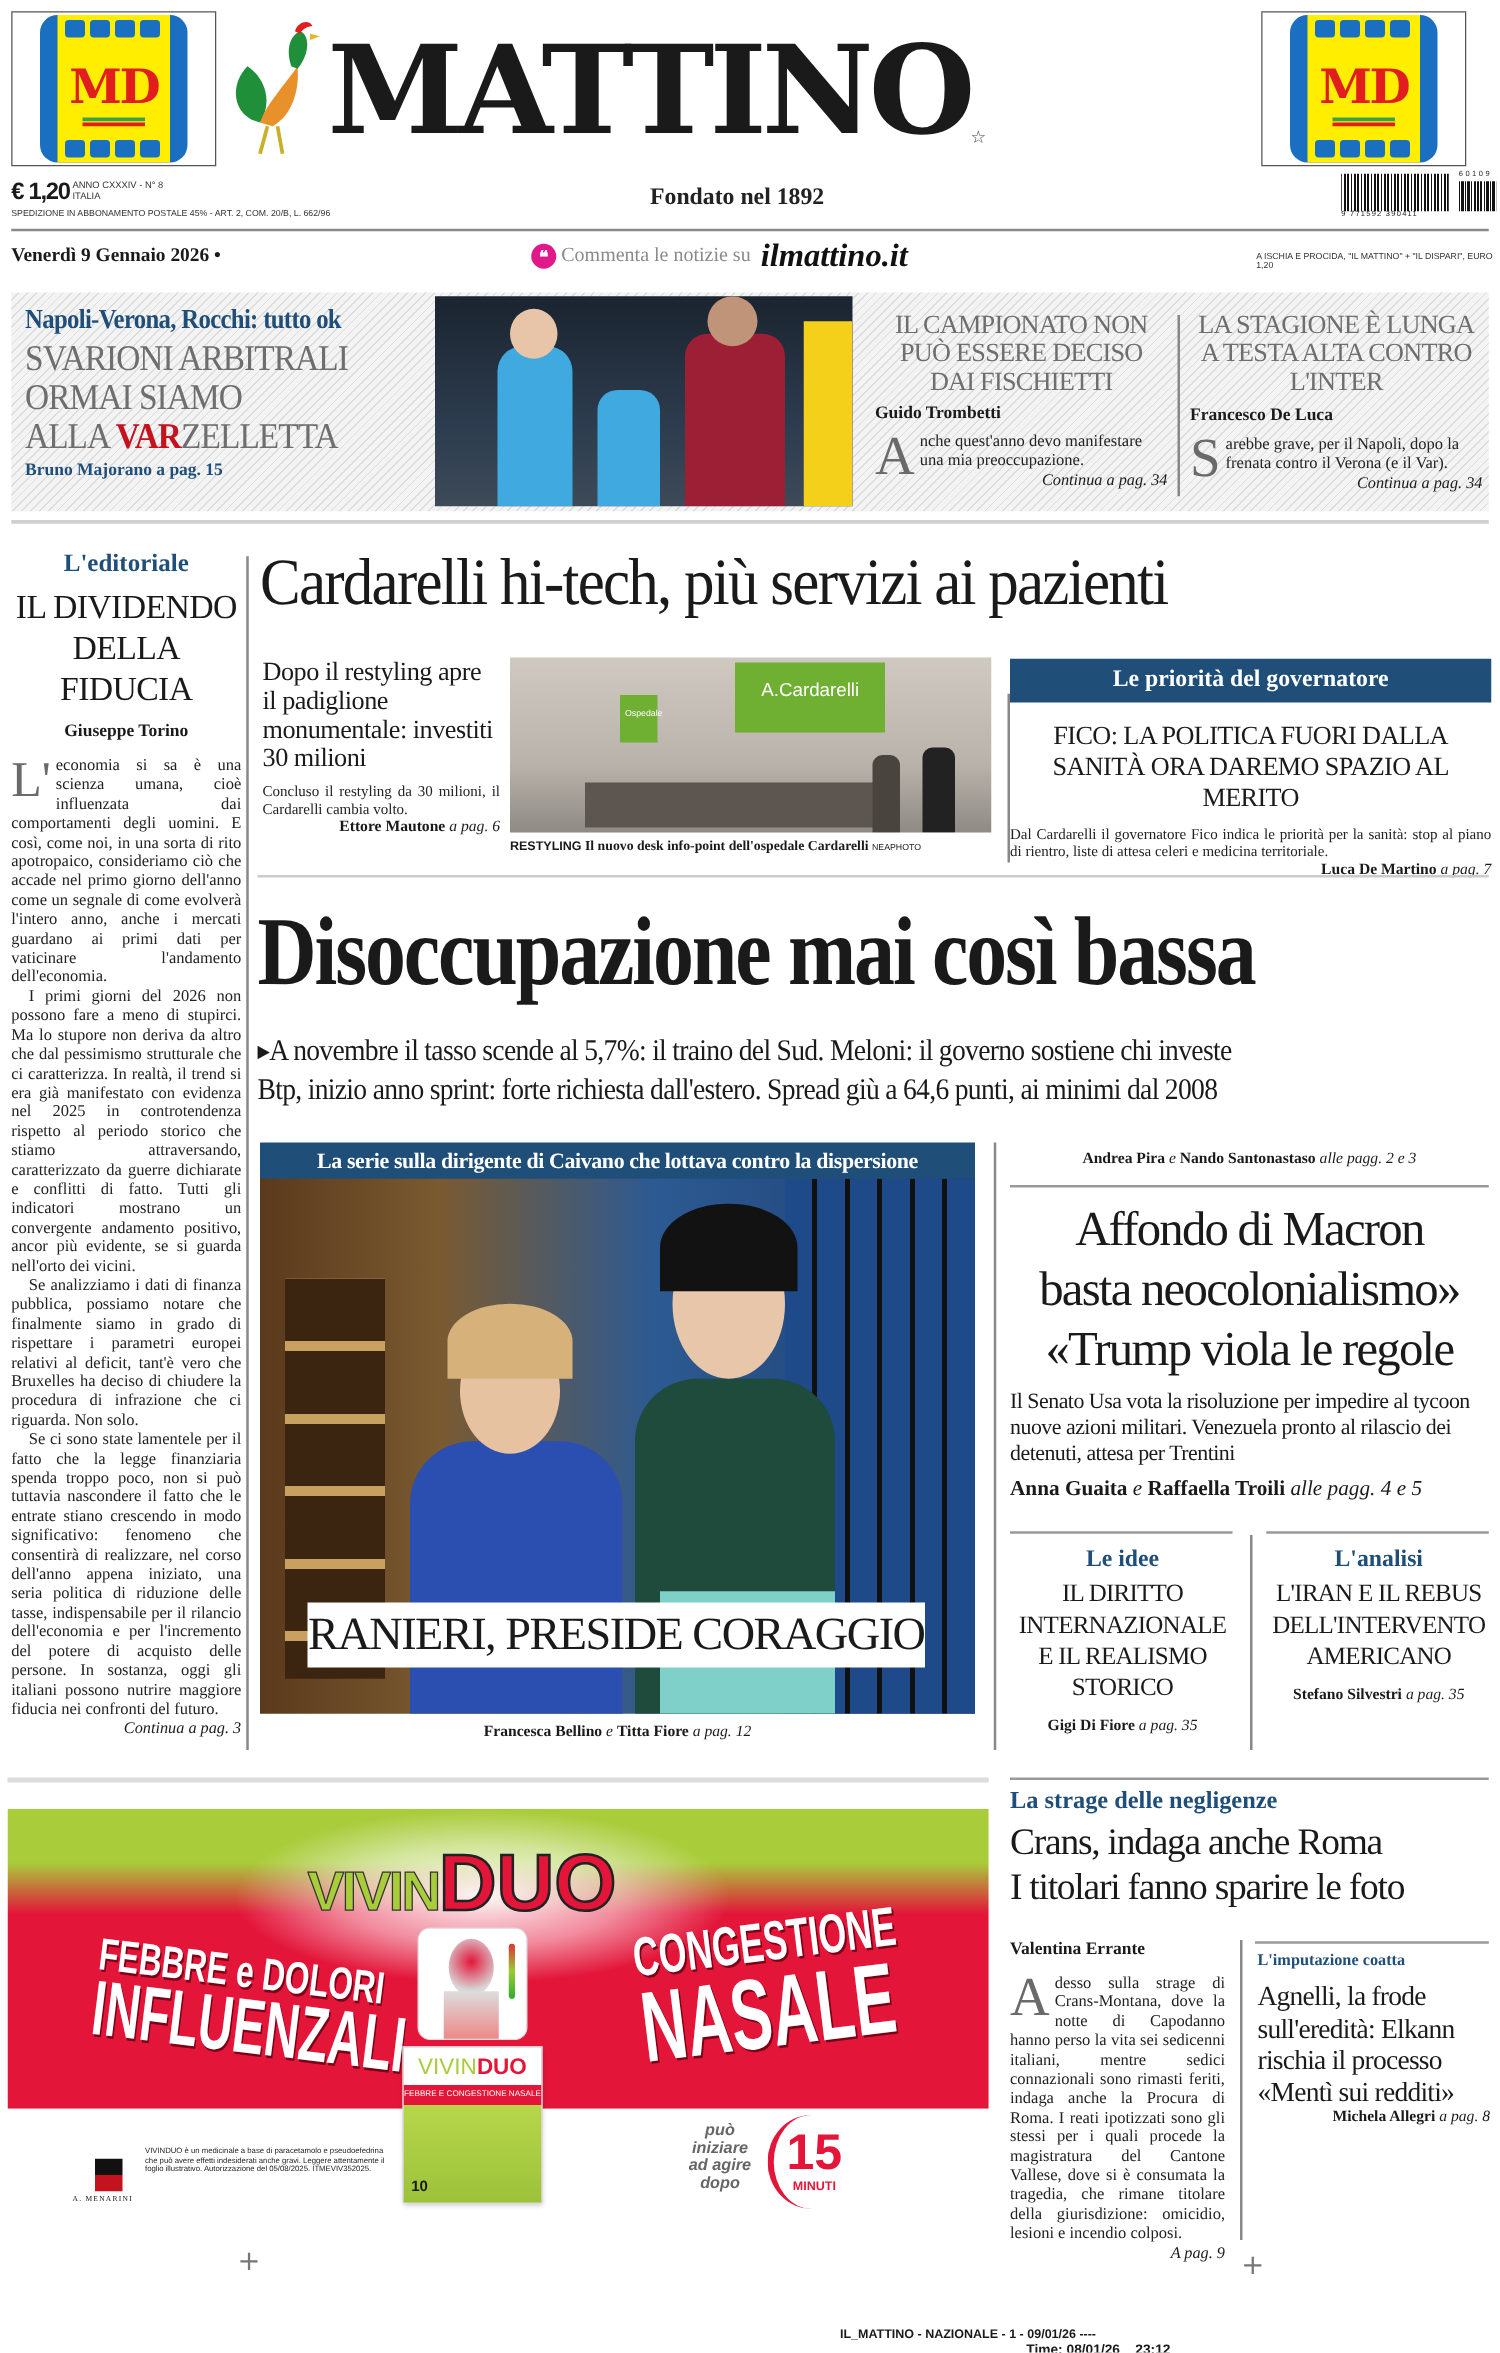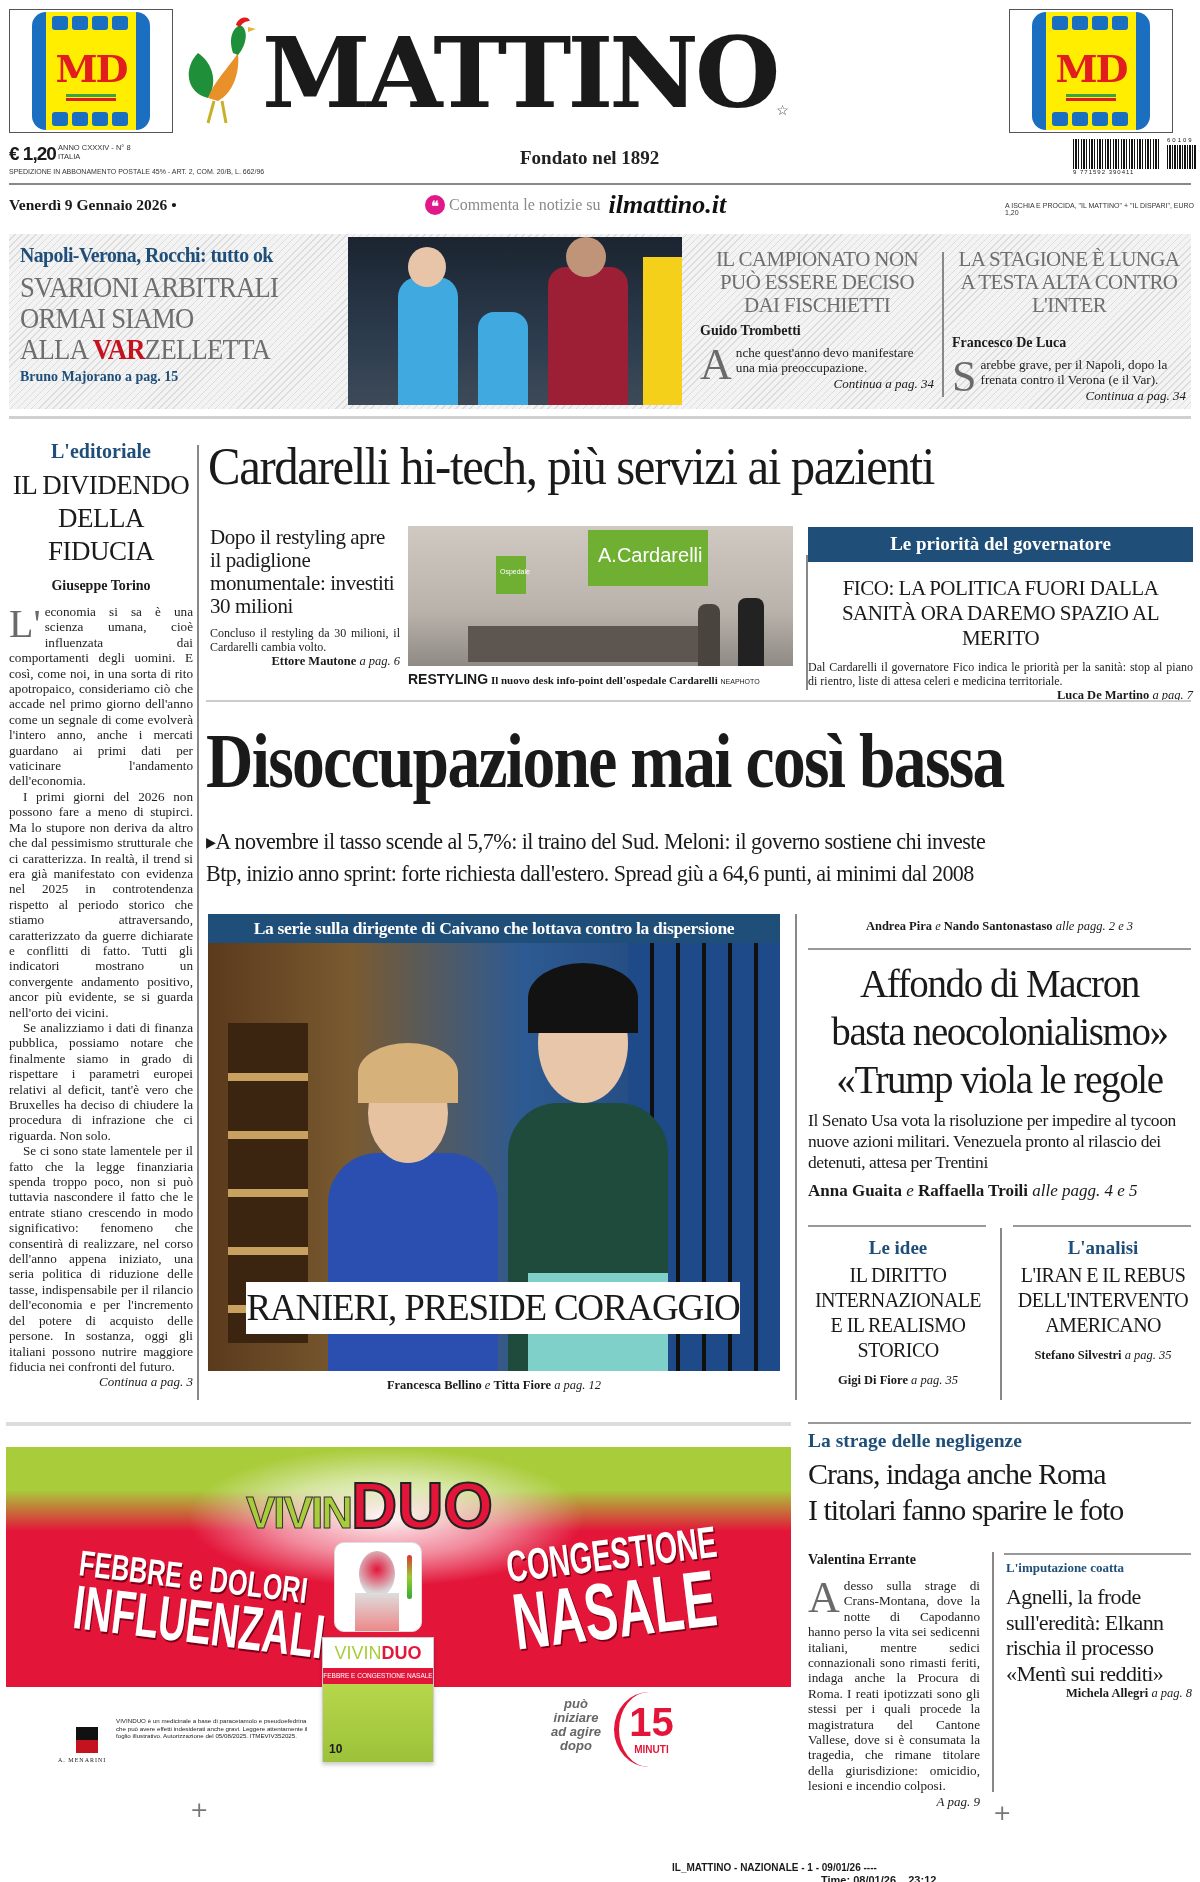--- a/index.html
+++ b/index.html
@@ -126,21 +126,21 @@
 
 <div class="abs" style="left:700px;top:248px;width:234px;text-align:center">
   <div class="serif" style="font-size:21px;line-height:23px;color:#6e6e6e;letter-spacing:-0.6px">IL CAMPIONATO NON PUÒ ESSERE DECISO DAI FISCHIETTI</div>
   <div class="serif" style="font-size:14px;font-weight:bold;text-align:left;margin-top:6px">Guido Trombetti</div>
   <div class="body-text" style="text-align:left;margin-top:6px"><span class="drop">A</span><span>nche quest'anno devo manifestare una mia preoccupazione.</span></div>
   <div class="serif" style="font-size:13px;font-style:italic;text-align:right">Continua a pag. 34</div>
 </div>
 <div class="abs vrule" style="left:942px;top:252px;height:145px"></div>
 <div class="abs" style="left:952px;top:248px;width:234px;text-align:center">
   <div class="serif" style="font-size:21px;line-height:23px;color:#6e6e6e;letter-spacing:-0.6px">LA STAGIONE È LUNGA A TESTA ALTA CONTRO L'INTER</div>
-  <div class="serif" style="font-size:14px;font-weight:bold;text-align:left;margin-top:18px">Francesco De Luca</div>
+  <div class="serif" style="font-size:14px;font-weight:bold;text-align:left;margin-top:8px">Francesco De Luca</div>
   <div class="body-text" style="text-align:left;margin-top:6px"><span class="drop">S</span><span>arebbe grave, per il Napoli, dopo la frenata contro il Verona (e il Var).</span></div>
   <div class="serif" style="font-size:13px;font-style:italic;text-align:right">Continua a pag. 34</div>
 </div>
 
 <div class="abs" style="left:9px;top:416px;width:1182px;height:3px;background:#d0d0d0"></div>
 
 <div class="abs" style="left:9px;top:440px;width:184px">
   <div class="serif blue" style="text-align:center;font-size:20px;font-weight:bold">L'editoriale</div>
   <div class="serif" style="text-align:center;font-size:27px;line-height:33px;letter-spacing:-0.5px;margin-top:6px">IL DIVIDENDO DELLA FIDUCIA</div>
   <div class="serif" style="text-align:center;font-size:14px;font-weight:bold;margin-top:10px">Giuseppe Torino</div>
@@ -156,28 +156,28 @@
 
 <div class="abs serif" style="left:208px;top:440px;font-size:53px;letter-spacing:-1.5px;line-height:1;transform:scaleX(0.92);transform-origin:left;white-space:nowrap">Cardarelli hi-tech, più servizi ai pazienti</div>
 
 <div class="abs" style="left:210px;top:526px;width:190px">
   <div class="serif" style="font-size:21px;line-height:23px;letter-spacing:-0.4px">Dopo il restyling apre il padiglione monumentale: investiti 30 milioni</div>
   <div class="body-text" style="margin-top:8px;font-size:12px;line-height:14px">Concluso il restyling da 30 milioni, il Cardarelli cambia volto.</div>
   <div class="serif" style="text-align:right;font-size:12.5px"><b>Ettore Mautone</b> <i>a pag. 6</i></div>
 </div>
 
 <div class="abs" style="left:408px;top:526px;width:385px;height:140px;overflow:hidden;background:linear-gradient(180deg,#cfc9c2 0%,#b9b3ab 60%,#8f8a84 100%)">
-  <div style="position:absolute;left:180px;top:4px;width:120px;height:56px;background:#6fb033;color:#fff;font-family:'Liberation Sans',sans-serif;font-size:20px;padding:14px 0 0 10px">A.Cardarelli</div>
+  <div style="position:absolute;left:180px;top:4px;width:120px;height:56px;background:#6fb033;color:#fff;font-family:'Liberation Sans',sans-serif;font-size:15px;padding:14px 0 0 21px">A.Cardarelli</div>
   <div style="position:absolute;left:88px;top:30px;width:30px;height:38px;background:#6fb033;color:#fff;font-size:7px;padding:12px 0 0 4px;font-family:'Liberation Sans',sans-serif">Ospedale</div>
   <div style="position:absolute;left:60px;top:100px;width:250px;height:36px;background:#5c5550"></div>
   <div style="position:absolute;left:290px;top:78px;width:22px;height:62px;background:#4a443f;border-radius:8px 8px 0 0"></div>
   <div style="position:absolute;left:330px;top:72px;width:26px;height:68px;background:#222;border-radius:8px 8px 0 0"></div>
 </div>
 <div class="abs serif" style="left:408px;top:671px;font-size:11px;white-space:nowrap">
-  <b class="cond" style="font-size:14px">RESTYLING</b> <b>Il nuovo desk info-point dell'ospedale Cardarelli</b> <span class="cond" style="font-size:7px">NEAPHOTO</span>
+  <b class="cond" style="font-size:10px">RESTYLING</b> <b>Il nuovo desk info-point dell'ospedale Cardarelli</b> <span class="cond" style="font-size:7px">NEAPHOTO</span>
 </div>
 
 <div class="abs" style="left:808px;top:527px;width:385px">
   <div class="kicker-box" style="font-size:19px;padding:6px 0 7px">Le priorità del governatore</div>
   <div class="serif" style="text-align:center;font-size:21px;line-height:25px;margin-top:14px;letter-spacing:-0.5px">FICO: LA POLITICA FUORI DALLA SANITÀ ORA DAREMO SPAZIO AL MERITO</div>
   <div class="body-text" style="margin-top:10px;font-size:12px;line-height:13.5px">Dal Cardarelli il governatore Fico indica le priorità per la sanità: stop al piano di rientro, liste di attesa celeri e medicina territoriale.</div>
   <div class="serif" style="text-align:right;font-size:12.5px"><b>Luca De Martino</b> <i>a pag. 7</i></div>
 </div>
 <div class="abs vrule" style="left:806px;top:555px;height:135px"></div>
 

